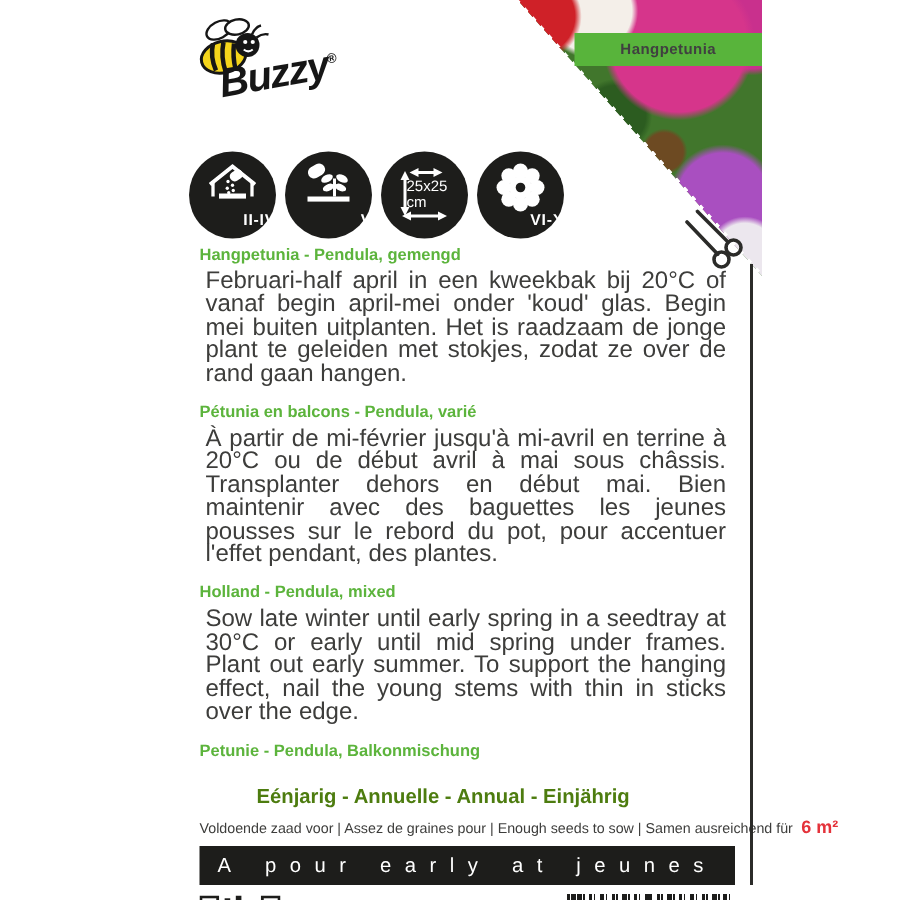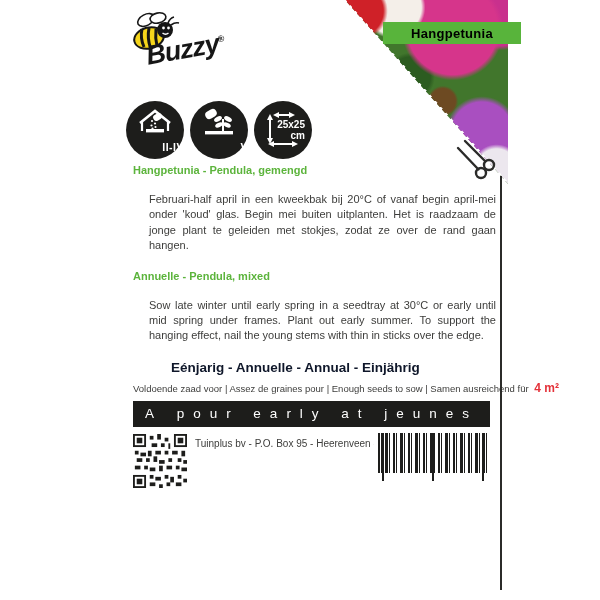--- a/index.html
+++ b/index.html
@@ -16,51 +16,51 @@
       radial-gradient(circle at 96% 10%, #c9308d 0 12%, rgba(201,48,141,0) 14%),
       radial-gradient(circle at 93% 92%, #ece7ee 0 9%, rgba(236,231,238,0) 11%),
       radial-gradient(circle at 84% 72%, #a94fc0 0 16%, rgba(169,79,192,0) 19%),
       radial-gradient(circle at 70% 88%, #b43fa8 0 14%, rgba(180,63,168,0) 17%),
       radial-gradient(circle at 40% 42%, #2c5c20 0 14%, rgba(44,92,32,0) 17%),
       radial-gradient(circle at 60% 55%, #6d4a22 0 9%, rgba(109,74,34,0) 11%),
       #41762c;}
   .perforation{position:absolute;left:345px;top:-1px;width:246px;height:3px;
     transform:rotate(48.3deg);transform-origin:0 0;
     background:repeating-linear-gradient(90deg,#fff 0 3px,rgba(255,255,255,0) 3px 8px);}
-  .title-label{position:absolute;left:383px;top:22px;width:138px;height:22px;
-    background:#58b43b;color:#000000;font-size:13px;font-weight:700;
+  .title-label{position:absolute;left:383px;top:22px;width:125px;height:22px;
+    background:#58b43b;color:#404040;font-size:10px;font-weight:700;
     display:flex;align-items:center;justify-content:center;letter-spacing:.3px;}
 
   
   .logo{position:absolute;left:122px;top:8px;width:120px;height:66px;}
   .logo-text{position:absolute;left:24px;top:26px;font-size:27px;font-weight:700;
     font-style:italic;color:#161616;transform:rotate(-10deg);letter-spacing:-1px;}
   .logo-text sup{font-size:9px;font-style:normal;letter-spacing:0;}
 
   
   .icons-row{position:absolute;left:126px;top:101px;display:flex;gap:6px;}
   .circle-icon{position:relative;width:58px;height:58px;border-radius:50%;
     background:#1d1d1b;flex:0 0 auto;}
   .circle-icon svg{position:absolute;left:50%;top:6px;transform:translateX(-50%);}
   .months{position:absolute;left:0;right:0;bottom:6px;text-align:right;
     color:#fff;font-size:10.5px;font-weight:700;letter-spacing:.5px;}
   .dim-label{position:absolute;left:17px;top:18px;color:#fff;font-size:10px;
-    font-weight:700;text-align:right;line-height:11px;width:34px;}
+    font-weight:400;text-align:left;line-height:11px;width:34px;}
 
   
   .scissors{position:absolute;left:450px;top:137px;}
   .edge-line{position:absolute;left:500px;top:176px;width:2px;height:414px;background:#2b2b29;}
 
   
   .content{position:absolute;left:133px;top:164px;width:357px;}
   .lang-section{margin-bottom:12px;}
   .lang-section h3{margin:0 0 2px 0;font-size:11px;font-weight:700;color:#5cb43c;}
-  .lang-section p{margin:16px;width:347px;font-size:11px;line-height:15.4px;
+  .lang-section p{margin:4px;width:347px;font-size:16px;line-height:15.4px;
     text-align:justify;color:#3d3d3b;}
-  .annual{margin:16px 0 6px 0;font-size:13.5px;font-weight:700;color:#0f172a;padding-left:38px;}
+  .annual{margin:16px 0 6px 0;font-size:13.5px;font-weight:700;color:#4d7c0f;padding-left:38px;}
   .seeds-line{font-size:9.5px;color:#3d3d3b;margin-bottom:6px;white-space:nowrap;}
   .seeds-line .amount{color:#e4323a;font-weight:700;font-size:12px;margin-left:3px;}
 
   
   .tagline-bar{width:357px;height:26px;background:#1d1d1b;display:flex;
     align-items:center;justify-content:space-between;padding:0 12px;box-sizing:border-box;
     margin-bottom:5px;}
   .tagline-bar span{color:#fff;font-size:13.5px;letter-spacing:9px;}
 
   
@@ -157,45 +157,65 @@
           <path d="M12 37 H32" fill="none"></path>
           <path d="M7 37 L13 34 L13 40 Z" stroke="none"></path>
           <path d="M37 37 L31 34 L31 40 Z" stroke="none"></path>
         </g>
       </svg>
       <span class="dim-label">
         <span>25x25</span><br><span>cm</span>
       </span>
     </div>
 
+    <div class="circle-icon">
+      <svg width="36" height="36" viewBox="0 0 36 36">
+        <g fill="#fff">
+          <circle cx="18" cy="7" r="5"></circle>
+            <circle cx="18" cy="29" r="5"></circle>
+          <circle cx="7" cy="18" r="5"></circle>
+            <circle cx="29" cy="18" r="5"></circle>
+          <circle cx="10.2" cy="10.2" r="5"></circle>
+            <circle cx="25.8" cy="10.2" r="5"></circle>
+          <circle cx="10.2" cy="25.8" r="5"></circle>
+            <circle cx="25.8" cy="25.8" r="5"></circle>
+          <circle cx="18" cy="18" r="7.5"></circle>
+        </g>
+        <circle cx="18" cy="18" r="3.2" fill="#1d1d1b"></circle>
+      </svg>
+      <span class="months">VI-X</span>
+    </div>
   </div>
 
   <div class="content">
 
     <div class="lang-section">
       <h3>Hangpetunia - Pendula, gemengd</h3>
       <p>Februari-half april in een kweekbak bij 20°C of vanaf begin april-mei onder 'koud' glas. Begin mei buiten uitplanten. Het is raadzaam de jonge plant te geleiden met stokjes, zodat ze over de rand gaan hangen.</p>
     </div>
 
     <div class="lang-section">
-    </div>
-
-    <div class="lang-section">
-      <h3>Annuelle - Pendula, mixed</h3>
+      <h3>Pétunia en balcons - Pendula, varié</h3>
+      <p>À partir de mi-février jusqu'à mi-avril en terrine à 20°C ou de début avril à mai sous châssis. Transplanter dehors en début mai. Bien maintenir avec des baguettes les jeunes pousses sur le rebord du pot, pour accentuer l'effet pendant, des plantes.</p>
+    </div>
+
+    <div class="lang-section">
+      <h3>Holland - Pendula, mixed</h3>
       <p>Sow late winter until early spring in a seedtray at 30°C or early until mid spring under frames. Plant out early summer. To support the hanging effect, nail the young stems with thin in sticks over the edge.</p>
     </div>
 
     <div class="lang-section">
+      <h3>Petunie - Pendula, Balkonmischung</h3>
     </div>
 
     <div class="annual">Eénjarig - Annuelle - Annual - Einjährig</div>
 
     <div class="seeds-line">
       <span>Voldoende zaad voor | Assez de graines pour | Enough seeds to sow | Samen ausreichend für</span>
-      <span class="amount">4 m²</span>
+      <span class="amount">6 m²</span>
     </div>
 
     <div class="tagline-bar">
       <span>A</span>
       <span>pour</span>
       <span>early</span>
       <span>at</span>
       <span>jeunes</span>
     </div>
 

